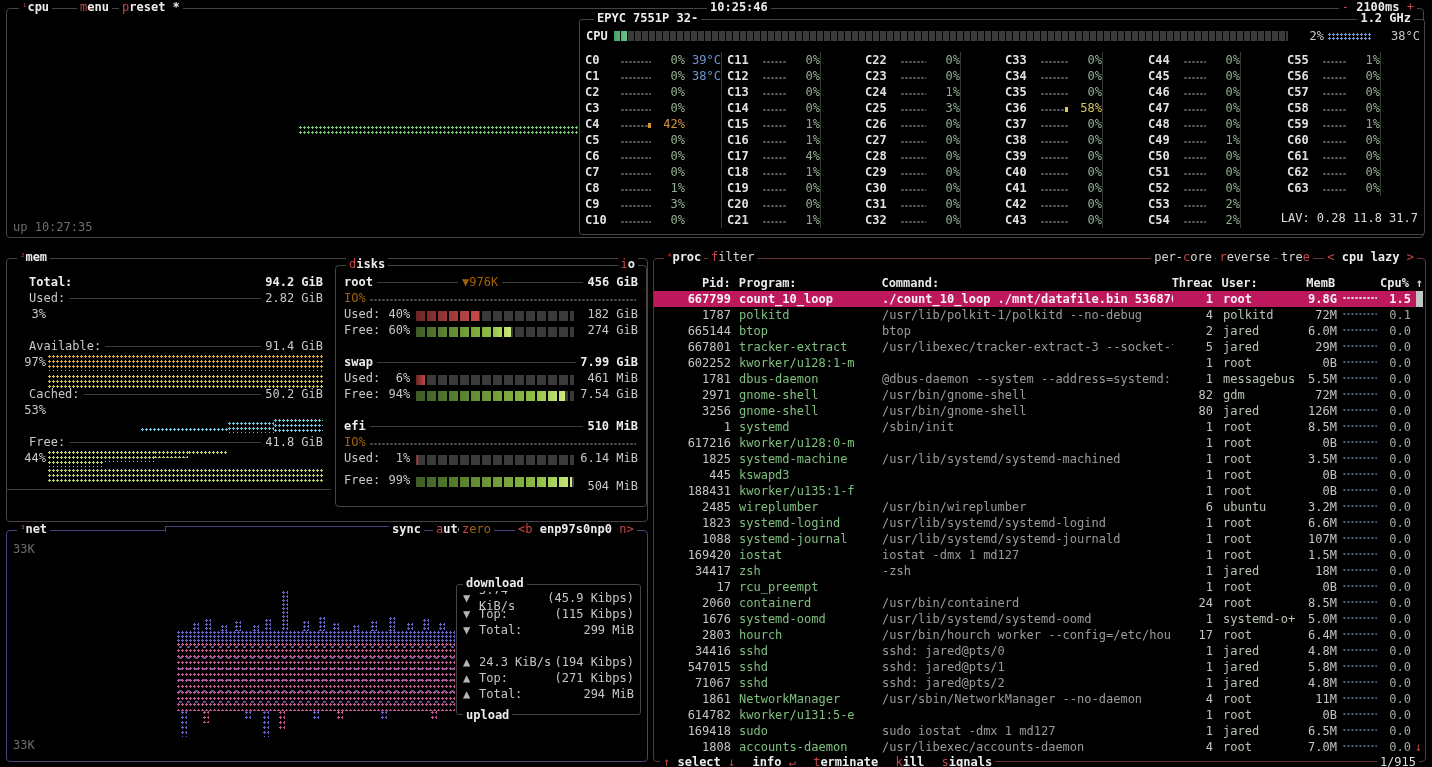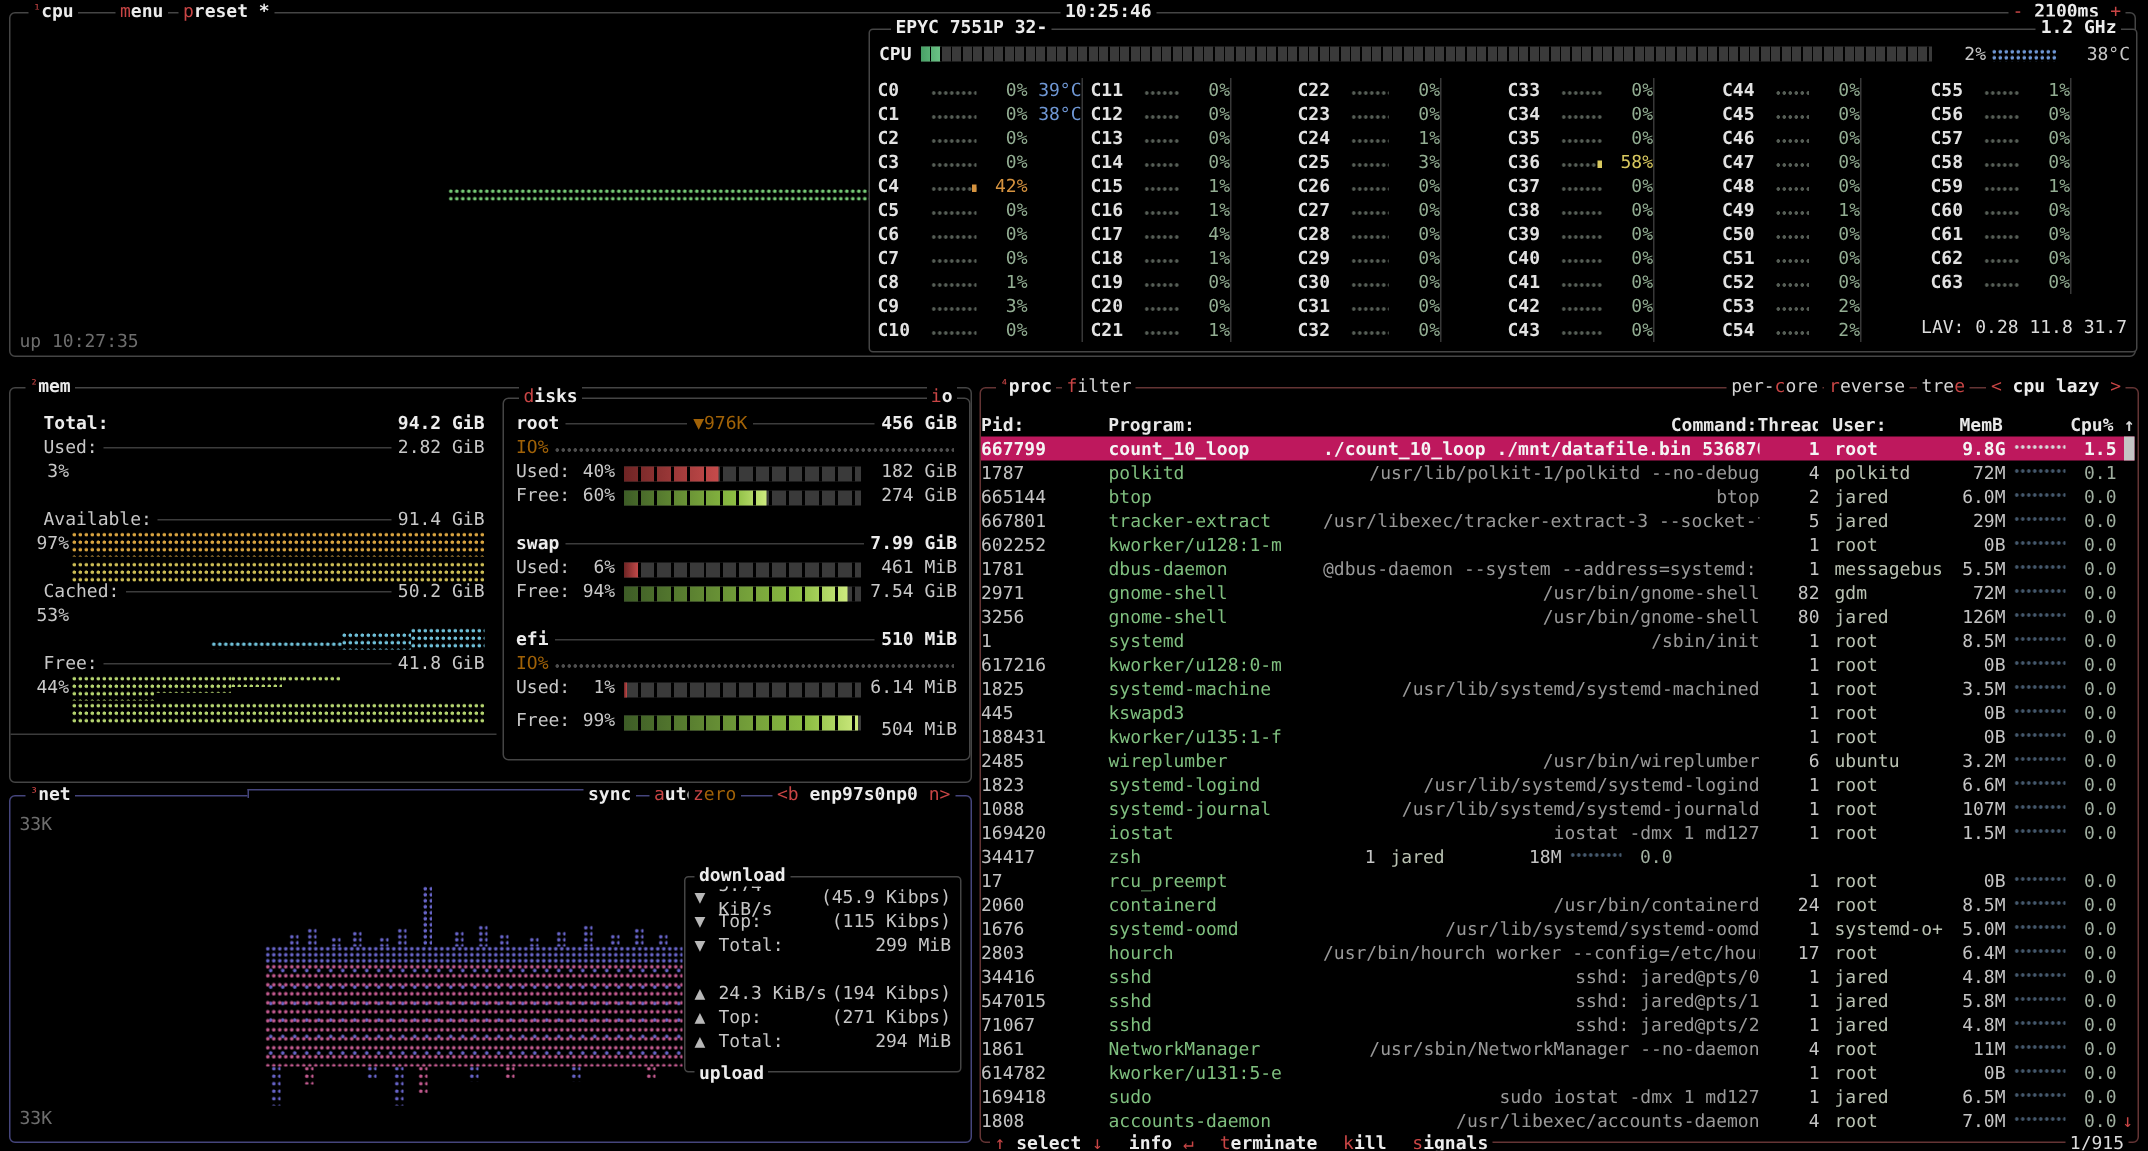--- a/index.html
+++ b/index.html
@@ -33,23 +33,23 @@
   .ccell .cd{flex:1;height:14px;margin:0 4px;position:relative;}
   .ccell .cp{width:30px;text-align:right;}
   .ccell .ct{width:36px;text-align:right;color:#6f97d4;}
   .ccell .tick{position:absolute;right:0;bottom:3px;width:3px;height:5px;}
   .p-low{color:#93ae93;}
   .p-mid{color:#d6933f;}
   .p-high{color:#d9c95f;}
   
   .prow,.phead{display:flex;height:16px;align-items:center;}
   .prow>span,.phead>span{display:block;height:16px;overflow:hidden;white-space:nowrap;}
-  .c-pid{width:77px;color:#c4c4c4;}
+  .c-pid{width:77px;text-align:right;color:#c4c4c4;}
   .c-prog{width:146px;padding-left:8px;box-sizing:border-box;color:#7fbf7f;}
-  .c-cmd{width:296px;padding-left:5px;box-sizing:border-box;color:#9a9a9a;text-align:right;}
+  .c-cmd{width:296px;padding-left:5px;box-sizing:border-box;color:#9a9a9a;}
   .c-thr{width:40px;text-align:right;color:#c4c4c4;}
   .c-usr{width:84px;padding-left:10px;box-sizing:border-box;color:#b9c2b2;}
   .c-mem{width:40px;text-align:right;color:#c4c4c4;}
   .c-gph{width:44px;}
   .c-gph .pg{margin-left:6px;width:34px;height:12px;}
   .c-cpu{width:30px;text-align:right;color:#9fae9f;}
   .phead span{font-weight:bold;color:#e8e8e8;}
   .prow.sel{background:#be185d;}
   .prow.sel span{color:#f4f4f4;font-weight:bold;}
   .memrow{position:absolute;left:8px;width:308px;display:flex;align-items:center;}
@@ -950,20 +950,21 @@
     <span class="c-mem">1.5M</span>
     <span class="c-gph">
             <span class="pg dotline" style="display:block;--c:#44586c;"></span>
           </span>
     <span class="c-cpu">0.0</span>
   </div>
 
   <div class="prow">
     <span class="c-pid">34417</span>
     <span class="c-prog">zsh</span>
+    <span class="c-cmd">-zsh</span>
     <span class="c-thr">1</span>
     <span class="c-usr">jared</span>
     <span class="c-mem">18M</span>
     <span class="c-gph">
             <span class="pg dotline" style="display:block;--c:#44586c;"></span>
           </span>
     <span class="c-cpu">0.0</span>
   </div>
 
   <div class="prow">

